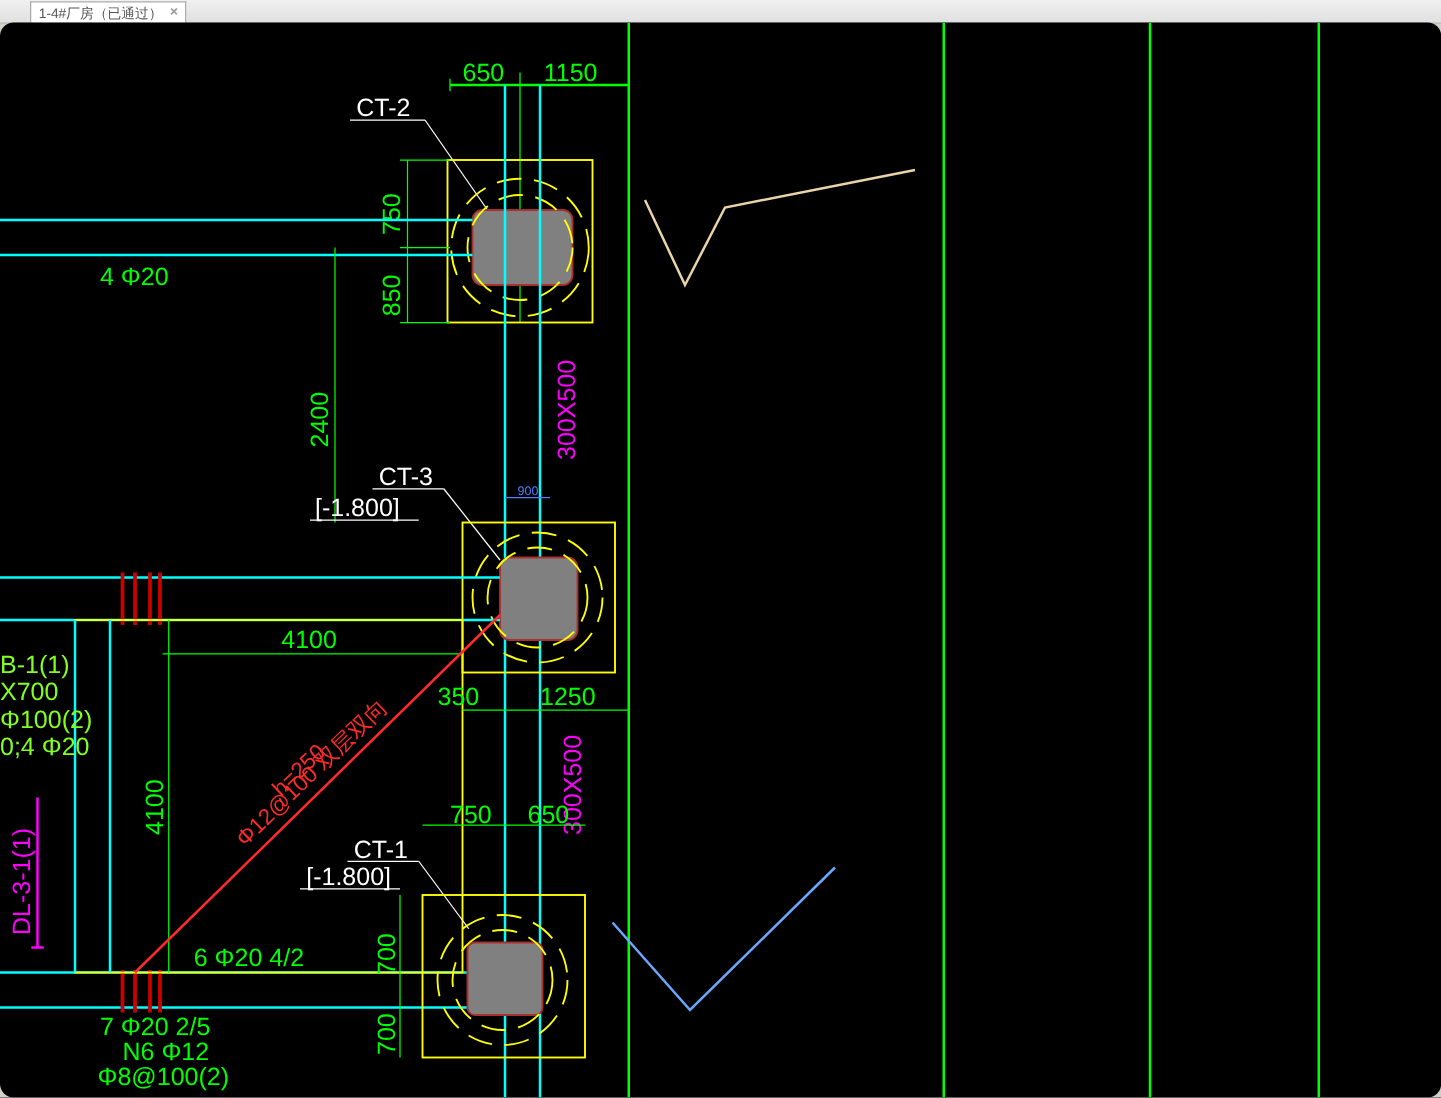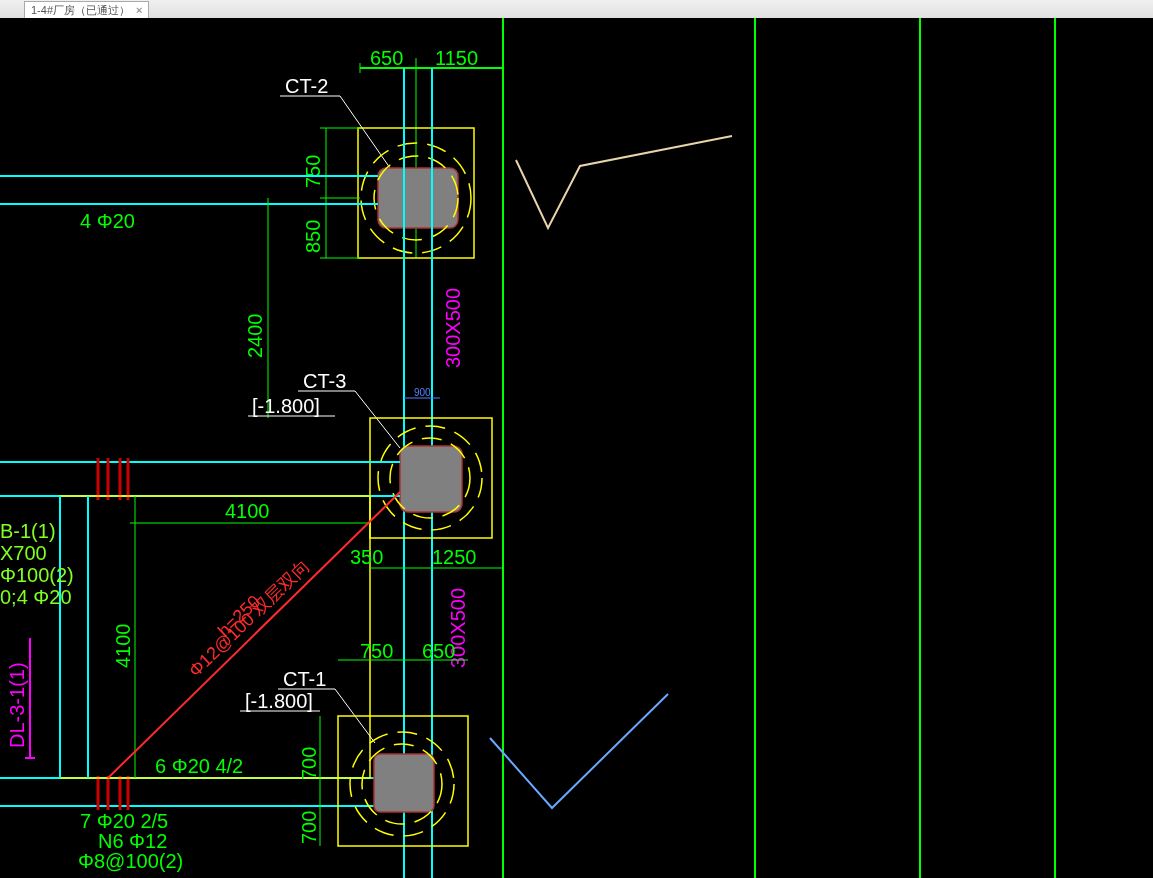--- a/index.html
+++ b/index.html
@@ -42,20 +42,21 @@
     font-weight: bold;
   }
   .canvas-wrap {
     position: absolute;
     top: 18px;
     left: 0;
     right: 0;
     bottom: 0;
     background: #000;
     overflow: hidden;
+    border-radius: 11px;
   }
   svg { display:block; }
   .dim-text { font-size: 20px; fill: #00ff00; font-family: Arial, sans-serif; }
   .white-text { font-size: 20px; fill: #fff; }
   .magenta-text { font-size: 20px; fill: #ff00ff; }
   .red-text { font-size: 18px; fill: #ff2a2a; }
   .green-kl { font-size:20px; fill:#80ff20; }
   .cyan-line { stroke:#00ffff; stroke-width:2; fill:none; }
   .green-line { stroke:#00ff00; stroke-width:2; fill:none; }
   .green-thin { stroke:#00ff00; stroke-width:1; fill:none; }

